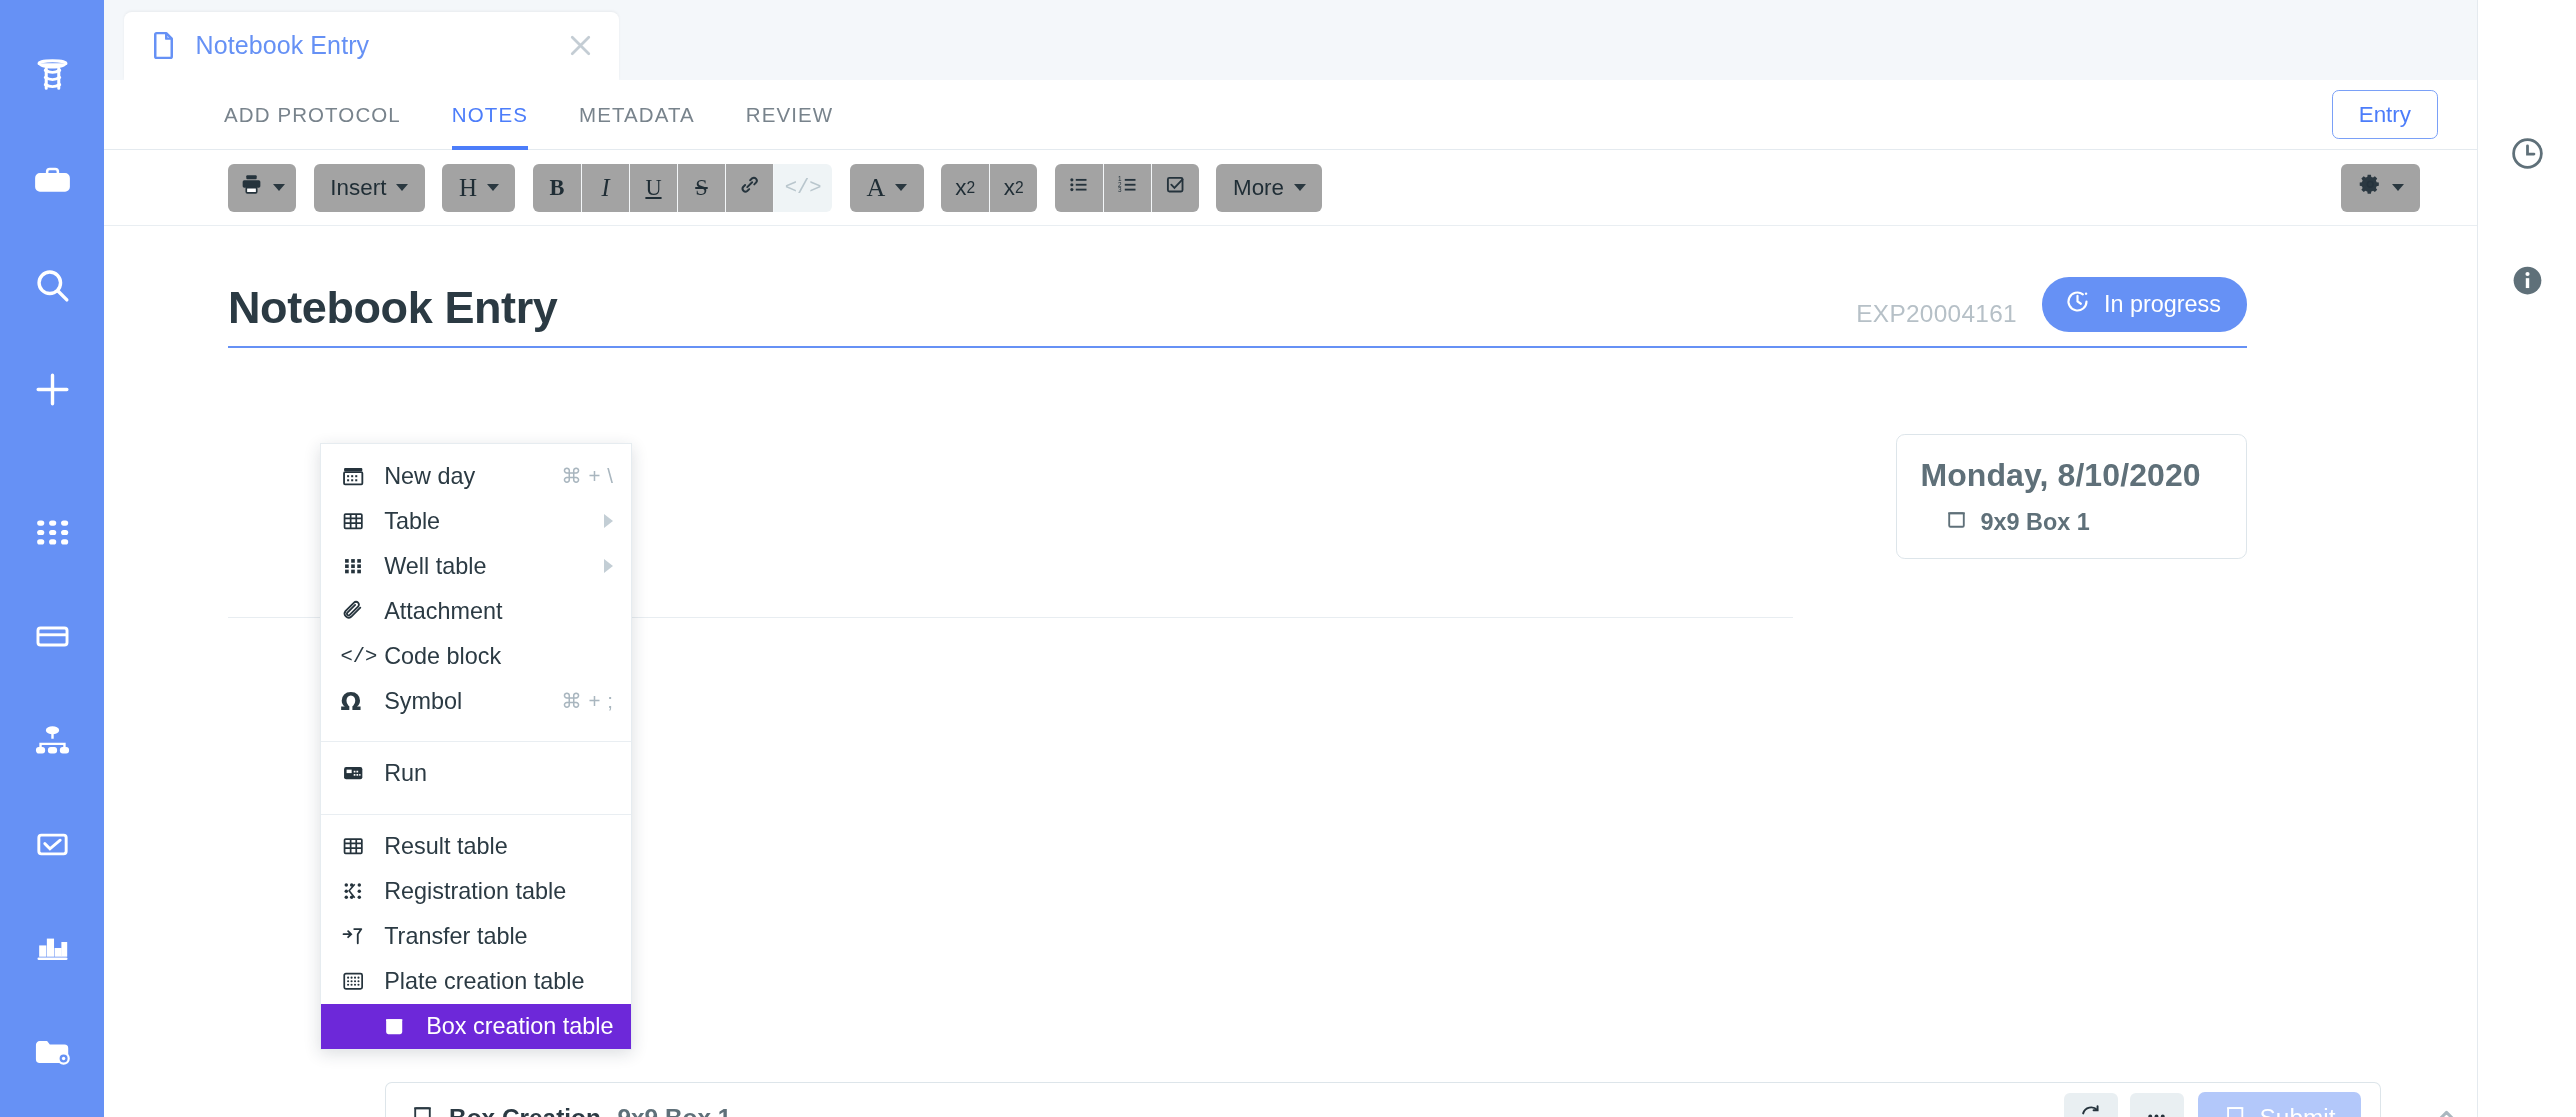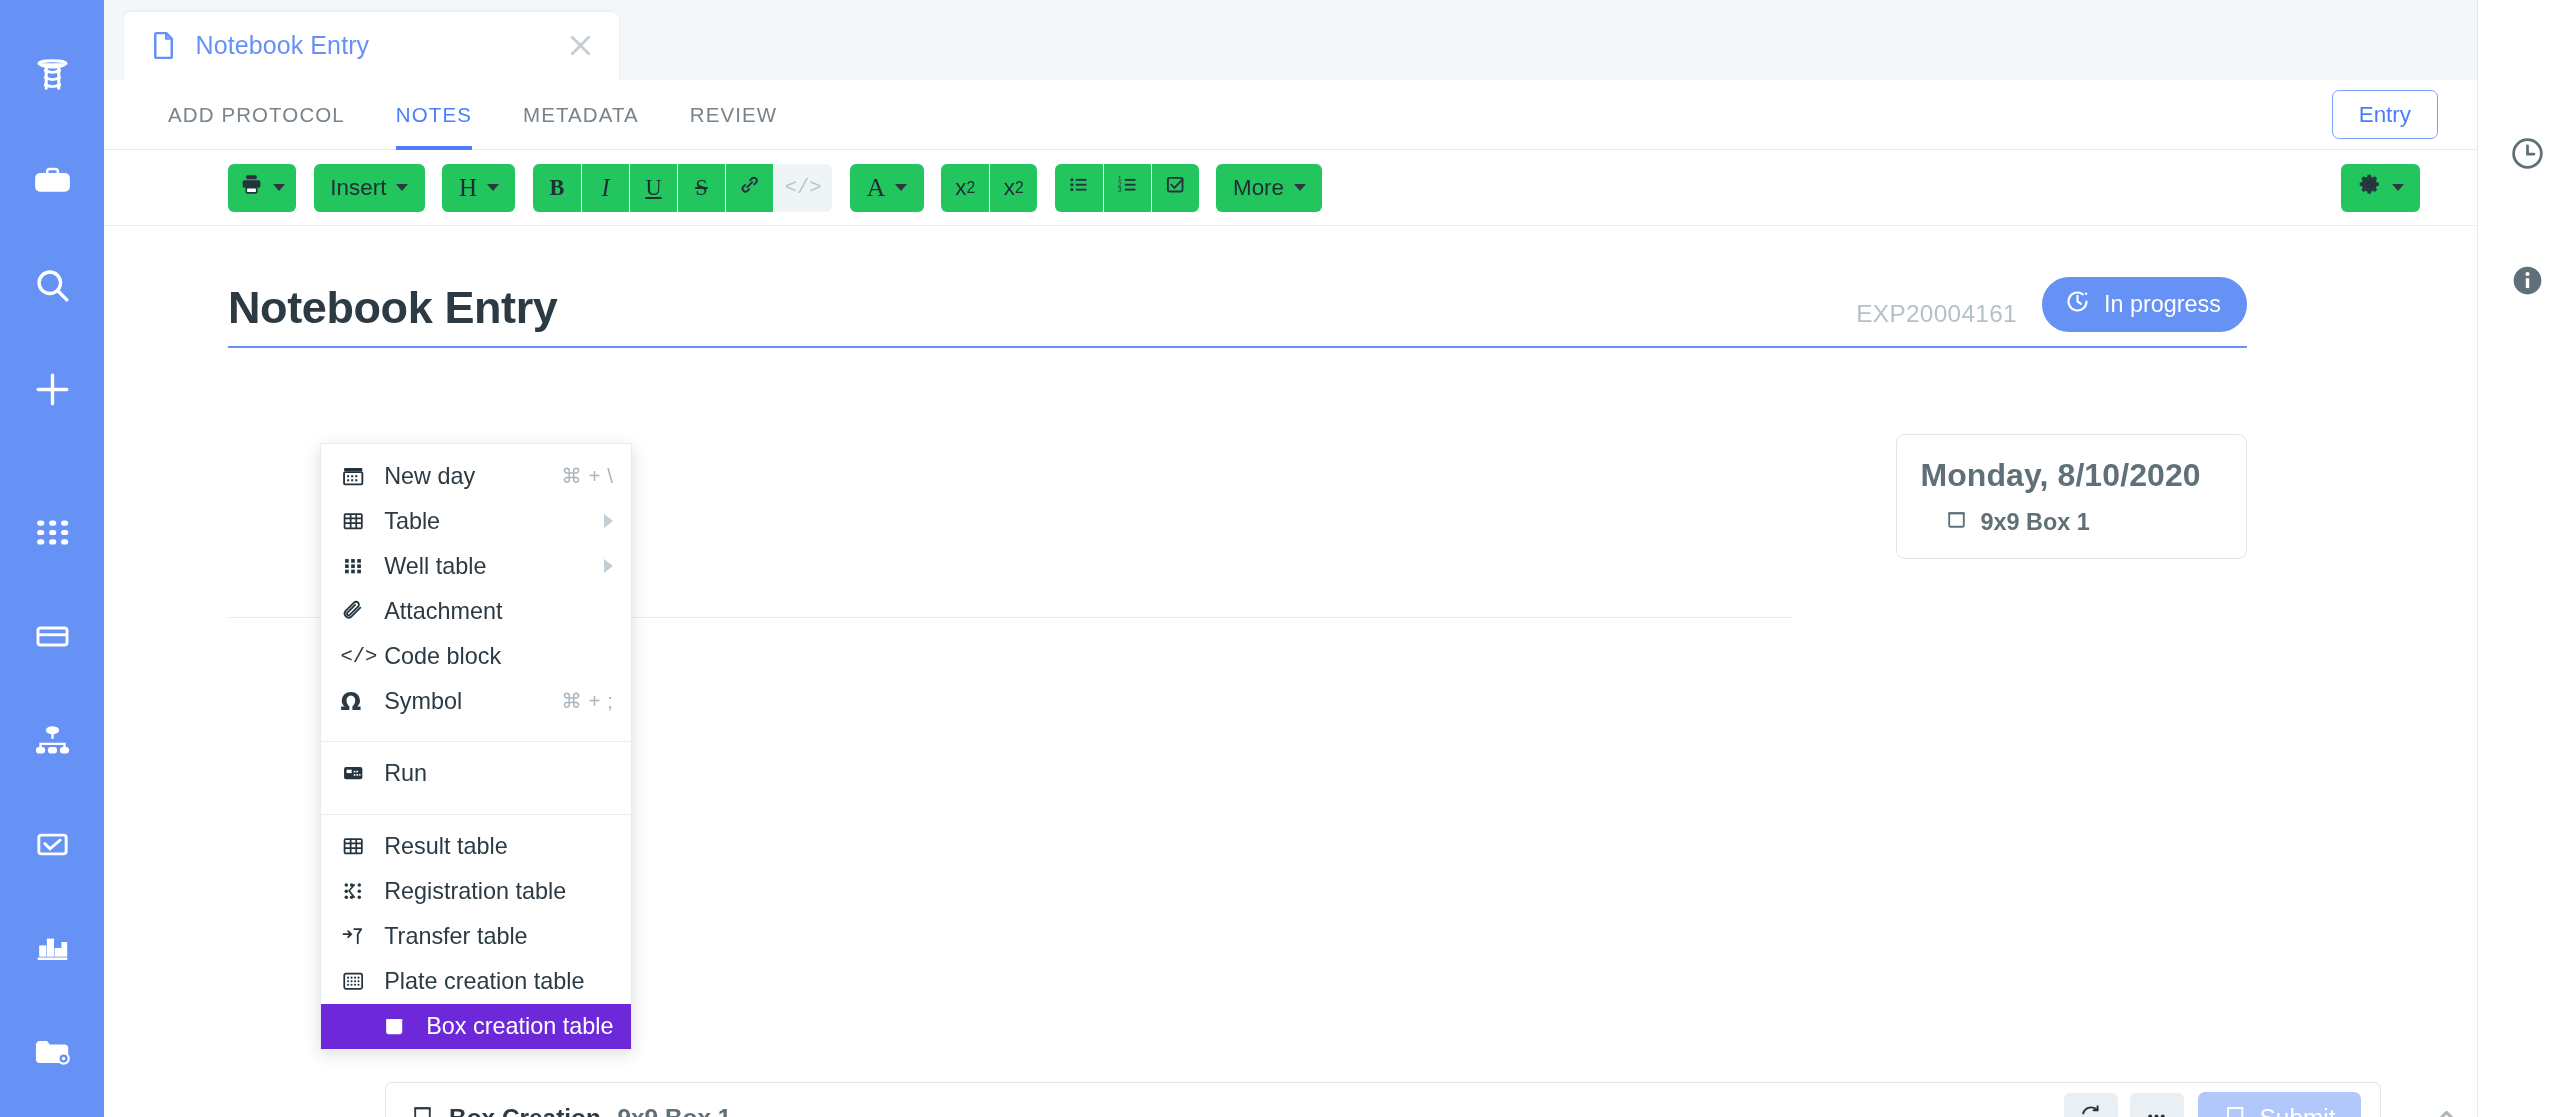--- a/index.html
+++ b/index.html
@@ -56,21 +56,21 @@
     color: #6691f5; font-size: 25px; letter-spacing: 0.1px;
     white-space: nowrap; overflow: hidden;
   }
   .doctab .closex { flex: 0 0 auto; cursor: pointer; display:flex; }
 
   
   .navrow {
     height: 70px; flex: 0 0 70px;
     border-bottom: 1px solid #e4eaef;
     display: flex; align-items: center;
-    padding-left: 64px; padding-right: 39px;
+    padding-left: 120px; padding-right: 39px;
     position: relative; background: #fff;
   }
   .navtab {
     font-size: 20.5px; letter-spacing: 1.1px;
     color: #78838c; margin-right: 51px;
     height: 70px; display: flex; align-items: center;
     position: relative; cursor: pointer;
   }
   .navtab.active { color: #4c7dfa; }
   .navtab.active::after {
@@ -89,21 +89,21 @@
   .toolbar {
     height: 76px; flex: 0 0 76px;
     display: flex; align-items: center;
     padding-left: 124px; padding-right: 39px;
     border-bottom: 1px solid #e9eef2;
     background: #fff; position: relative;
   }
   .tgroup { display: flex; align-items: center; margin-right: 17.6px; }
   .tbtn {
     height: 48px; min-width: 48px;
-    background: #22c55e; border: none;
+    background: #a3a3a3; border: none;
     display: flex; align-items: center; justify-content: center;
     font-size: 22.4px; color: #1f2d35; cursor: pointer;
     padding: 0 10.7px; font-family: inherit;
     border-radius: 0;
   }
   .tgroup .tbtn:first-child { border-radius: 5.9px 0 0 5.9px; }
   .tgroup .tbtn:last-child  { border-radius: 0 5.9px 5.9px 0; }
   .tgroup .tbtn:only-child  { border-radius: 5.9px; }
   .tbtn + .tbtn { border-left: 1px solid #f4f7f9; }
   .tbtn.wide { padding: 0 16.6px; }

